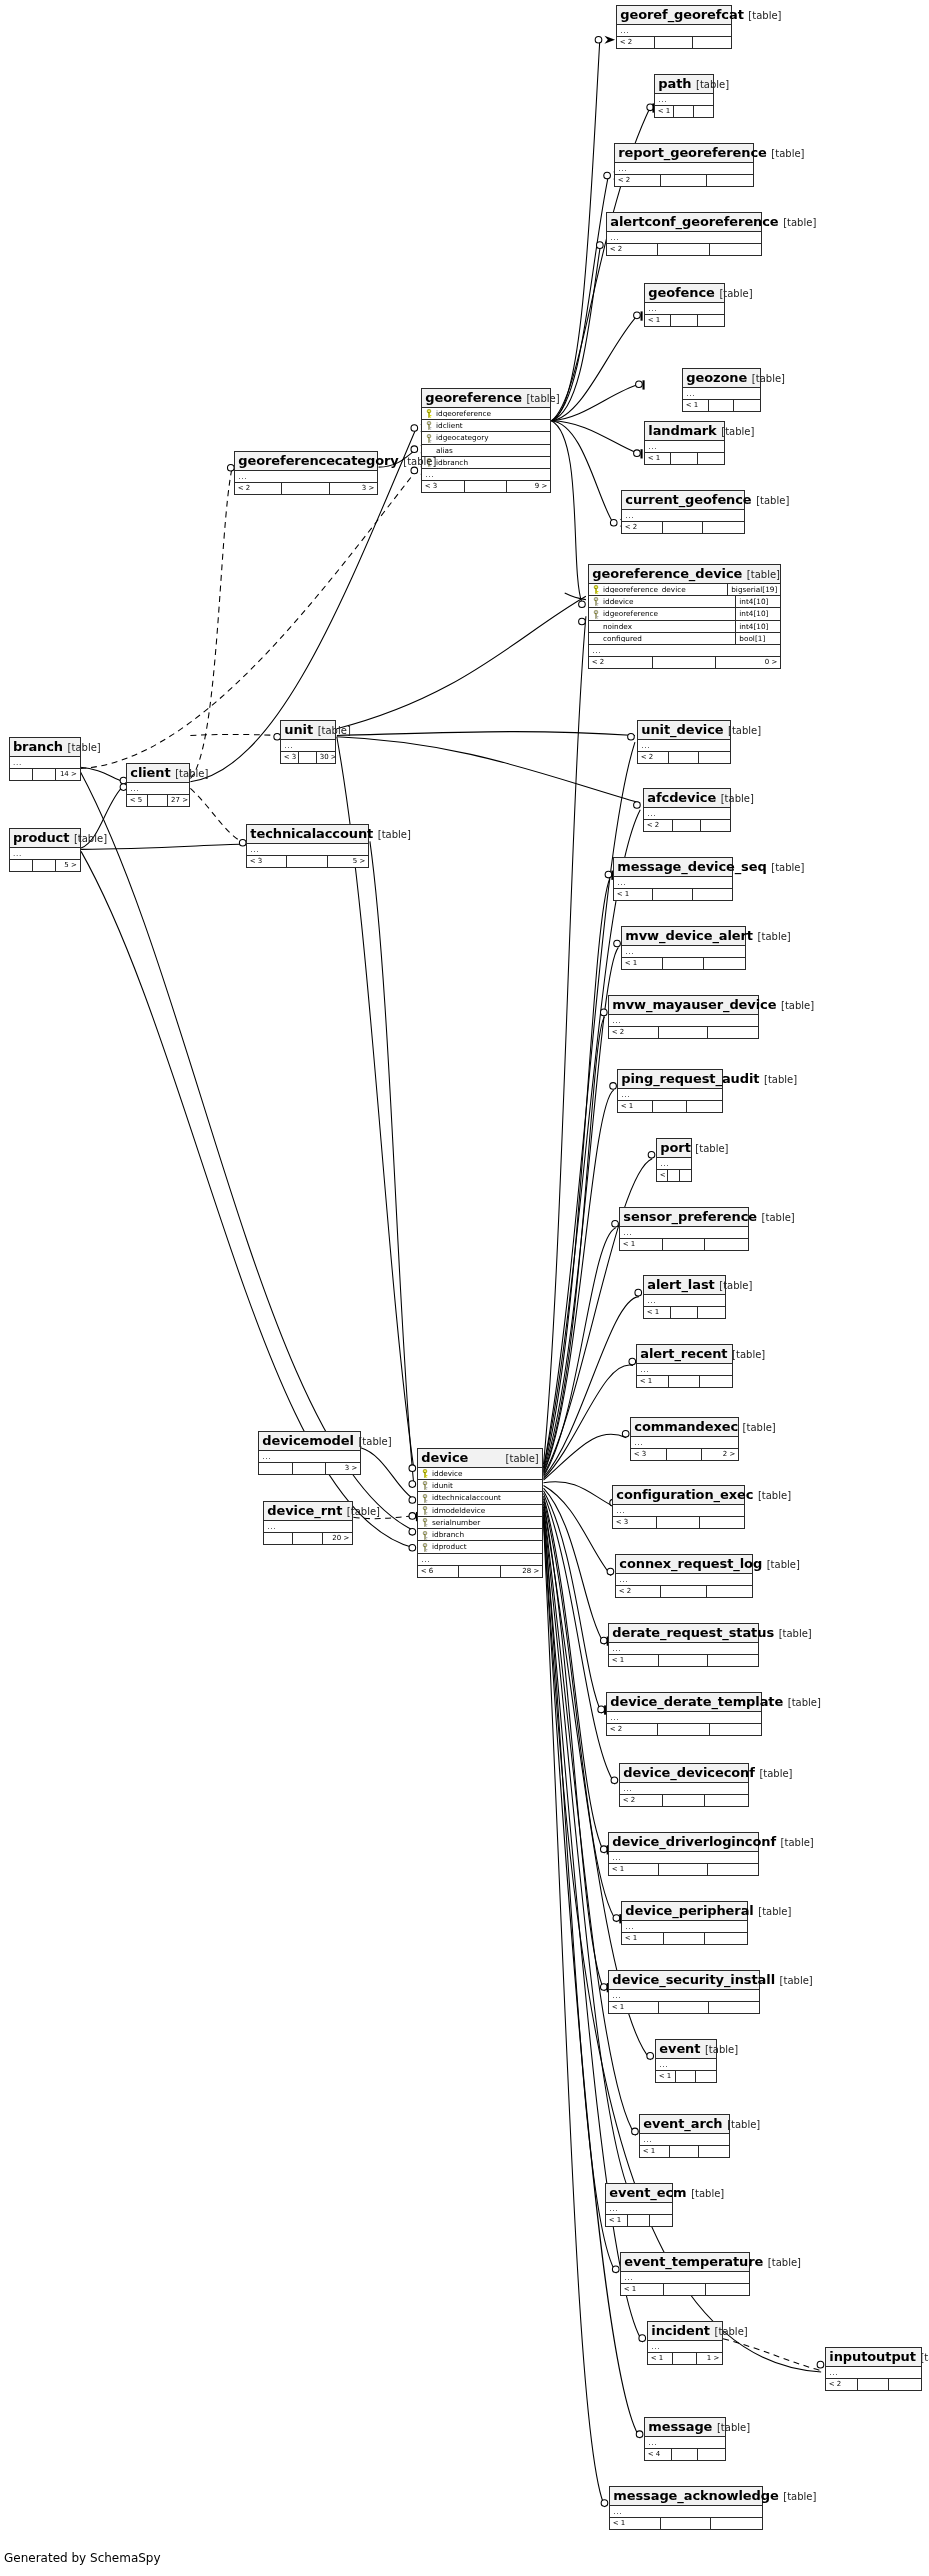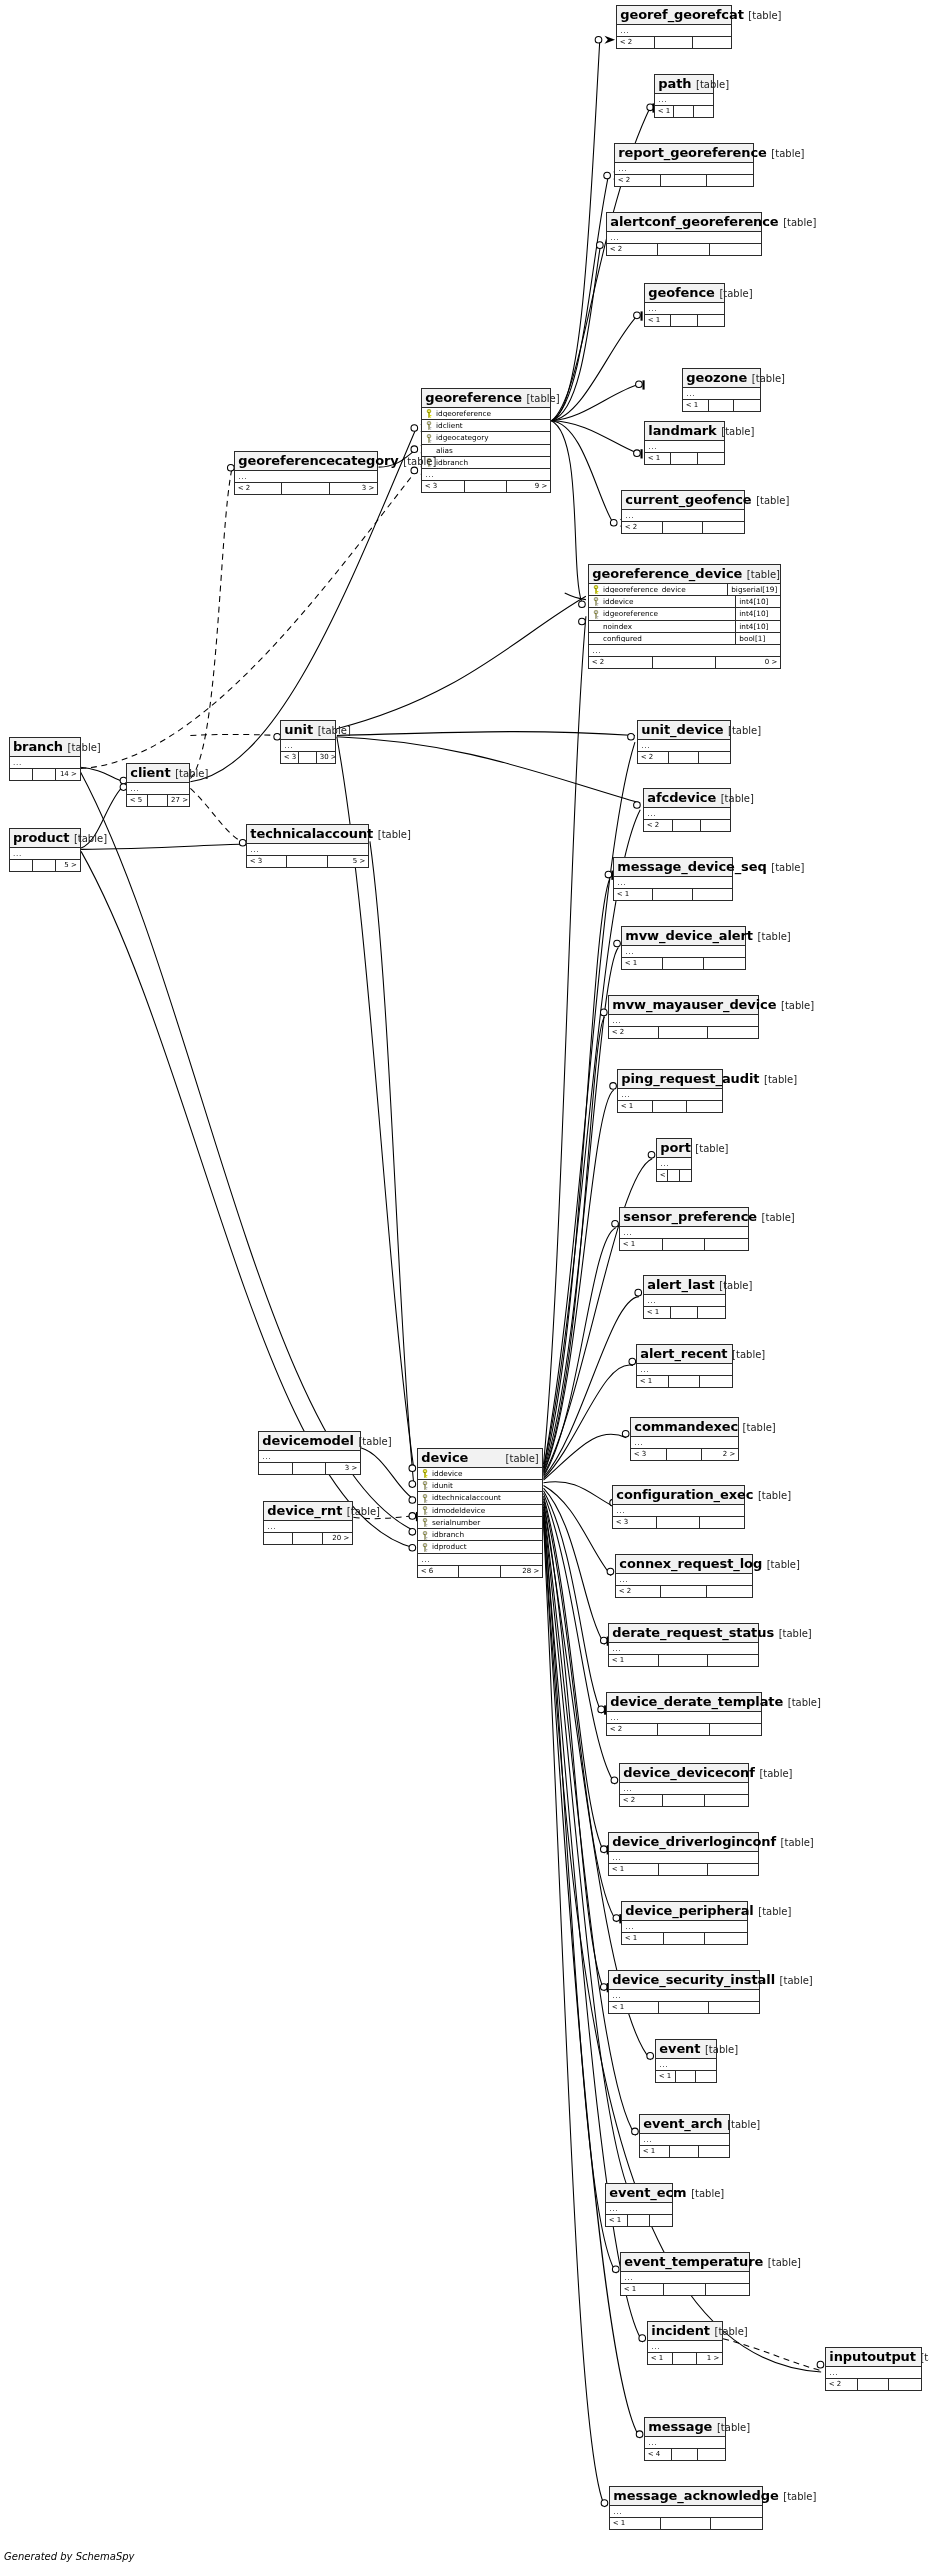--- a/index.html
+++ b/index.html
@@ -119,23 +119,22 @@
   .tbl .foot .mid   { text-align: center; }
   .tbl .foot .right { text-align: right; }
 
   
   .tbl.compact .foot div { font-size: 7px; }
 
   .caption {
     position: absolute;
     left: 4px;
     top: 2551px;
-    font-size: 10px;
+    font-size: 12px;
     color: #000;
-    font-style: italic;
   }
 </style>
 </head>
 <body>
 
 <div id="canvas">
 
   <svg id="edges" viewBox="0 0 1403 3888" width="930" height="2576" xmlns="http://www.w3.org/2000/svg">
     <defs>
       <g id="crowfoot">

